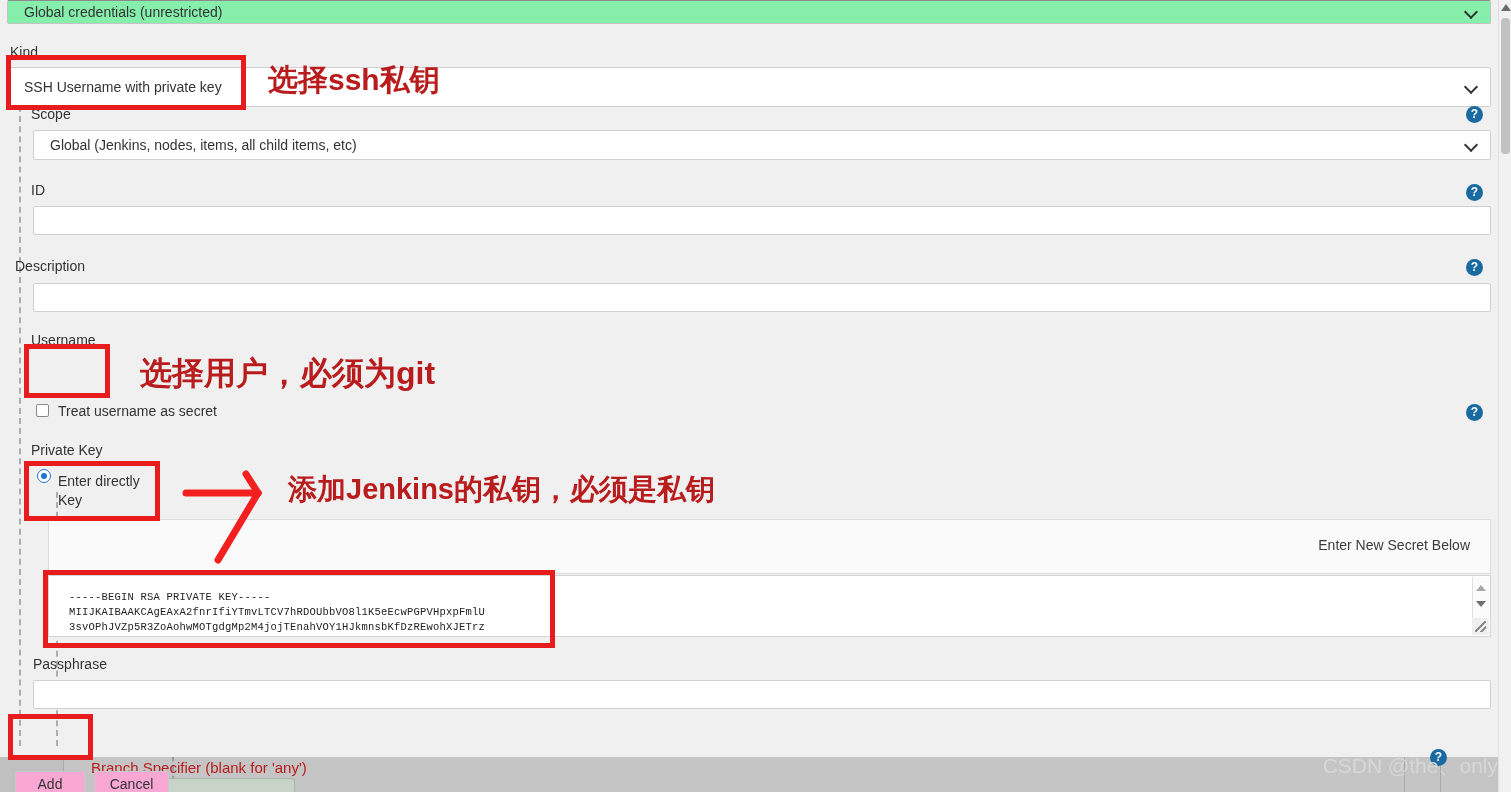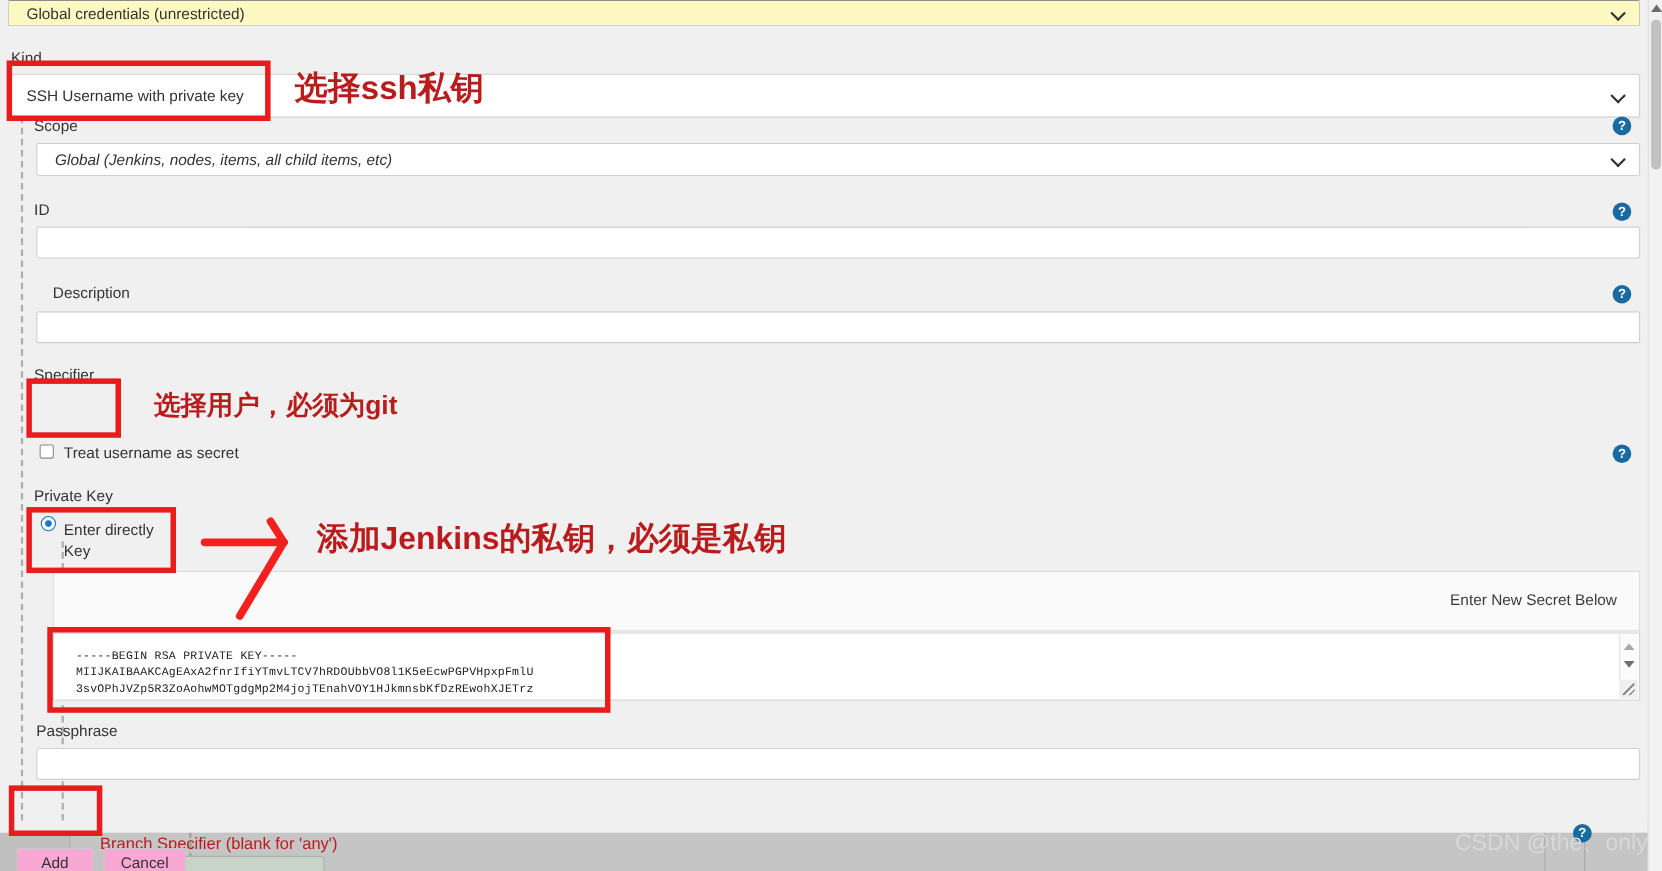--- a/index.html
+++ b/index.html
@@ -72,21 +72,21 @@
     left: 0; top: 0;
     width: 1498px; height: 757px;
     background: #f0f0f0;
   }
 
   
   .top-select {
     position: absolute;
     left: 7px; top: 0px;
     width: 1484px; height: 24px;
-    background: #fef9c3;
+    background: #86efac;
     border: 1px solid #c4c4c4;
     border-top: 1px solid #8c8c8c;
     border-radius: 2px;
   }
   .top-select .txt {
     position: absolute;
     left: 16px; top: 3px;
     font-size: 14px;
     color: #333333;
   }
@@ -347,38 +347,38 @@
     <div class="key-guide"></div>
 
     <div class="lbl" style="left:10px; top:44px;">Kind</div>
     <div class="field" style="left:7px; top:67px; width:1484px; height:40px;">
       <span class="txt">SSH Username with private key</span>
       <span class="chev"></span>
     </div>
 
     <div class="lbl" style="left:31px; top:106px;">Scope</div>
     <div class="help" style="left:1466px; top:106px;">?</div>
-    <div class="field" style="left:33px; top:130px; width:1458px; height:30px;font-style:italic;">
+    <div class="field" style="left:33px; top:130px; width:1458px; height:30px;">
       <span class="txt">Global (Jenkins, nodes, items, all child items, etc)</span>
       <span class="chev"></span>
     </div>
 
     <div class="lbl" style="left:31px; top:182px;">ID</div>
     <div class="help" style="left:1466px; top:184px;">?</div>
     <div class="field" style="left:33px; top:206px; width:1458px; height:29px;">
       <span class="txt"></span>
     </div>
 
-    <div class="lbl" style="left:48px; top:258px;">Description</div>
+    <div class="lbl" style="left:15px; top:258px;">Description</div>
     <div class="help" style="left:1466px; top:259px;">?</div>
     <div class="field" style="left:33px; top:283px; width:1458px; height:29px;">
       <span class="txt"></span>
     </div>
 
-    <div class="lbl" style="left:31px; top:332px;">Specifier</div>
+    <div class="lbl" style="left:31px; top:332px;">Username</div>
 
     <div class="cbx" style="left:36px; top:404px;"></div>
     <div class="lbl" style="left:58px; top:403px;">Treat username as secret</div>
     <div class="help" style="left:1466px; top:404px;">?</div>
 
     <div class="lbl" style="left:31px; top:442px;">Private Key</div>
     <div class="radio-outer" style="left:37px; top:469px;"></div>
     <div class="lbl" style="left:58px; top:473px;">Enter directly</div>
     <div class="lbl" style="left:58px; top:492px;">Key</div>
 
@@ -405,21 +405,21 @@
     <button class="btn" style="left:15px; top:727px; width:70px;">Add</button>
     <button class="btn" style="left:94px; top:727px; width:75px;">Cancel</button>
 
     <div class="help" style="left:1430px; top:749px;">?</div>
   </div>
 
   <div class="red-box" style="left:6px; top:55px; width:240px; height:55px;"></div>
   <div class="red-text" style="left:268px; top:60px; font-size:30px;">选择ssh私钥</div>
 
   <div class="red-box" style="left:24px; top:344px; width:86px; height:54px;"></div>
-  <div class="red-text" style="left:140px; top:352px; font-size:24px;">选择用户，必须为git</div>
+  <div class="red-text" style="left:140px; top:352px; font-size:32px;">选择用户，必须为git</div>
 
   <div class="red-box" style="left:24px; top:461px; width:136px; height:60px;"></div>
   <div class="red-box" style="left:43px; top:570px; width:512px; height:78px;"></div>
   <div class="red-text" style="left:288px; top:470px; font-size:29px;">添加Jenkins的私钥，必须是私钥</div>
 
   <svg class="red-svg" style="left:180px; top:460px;" width="140" height="120" viewBox="0 0 140 120">
     <path d="M 6 33 L 78 33" stroke="#f42020" stroke-width="7" fill="none" stroke-linecap="round"></path>
     <path d="M 78 33 L 38 100" stroke="#f42020" stroke-width="7" fill="none" stroke-linecap="round"></path>
     <path d="M 78 33 L 66 14" stroke="#f42020" stroke-width="7" fill="none" stroke-linecap="round"></path>
   </svg>

